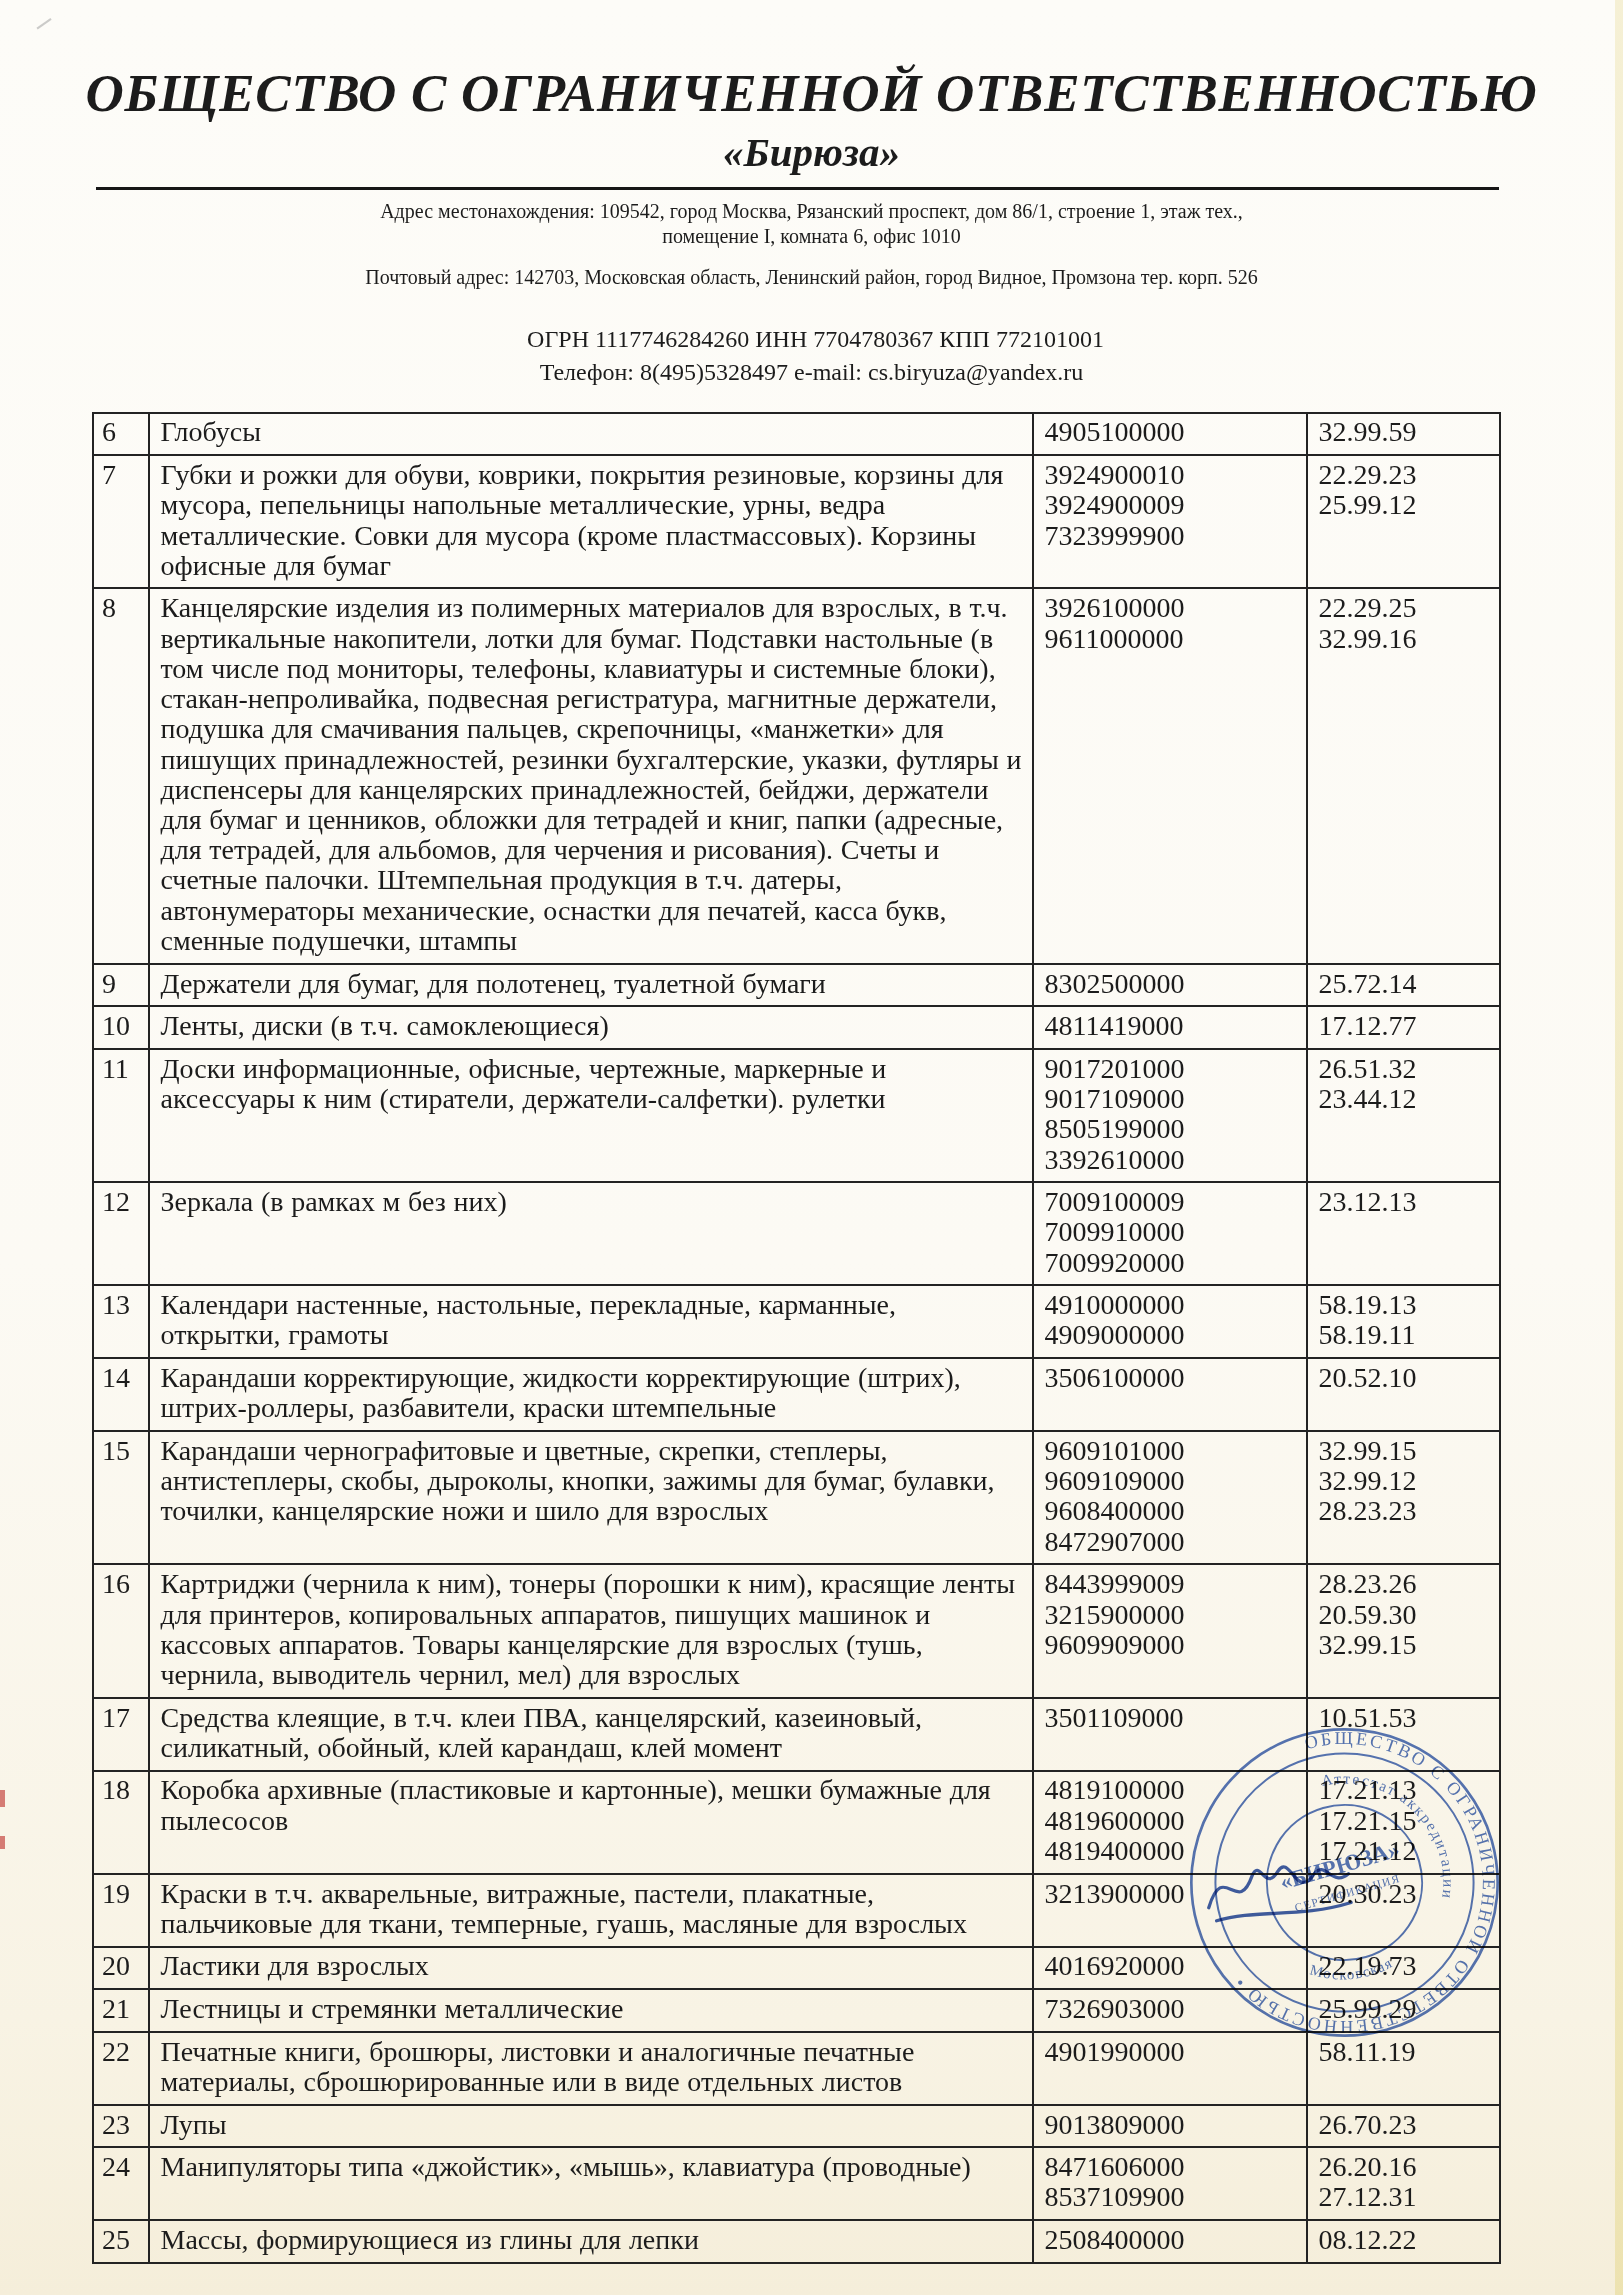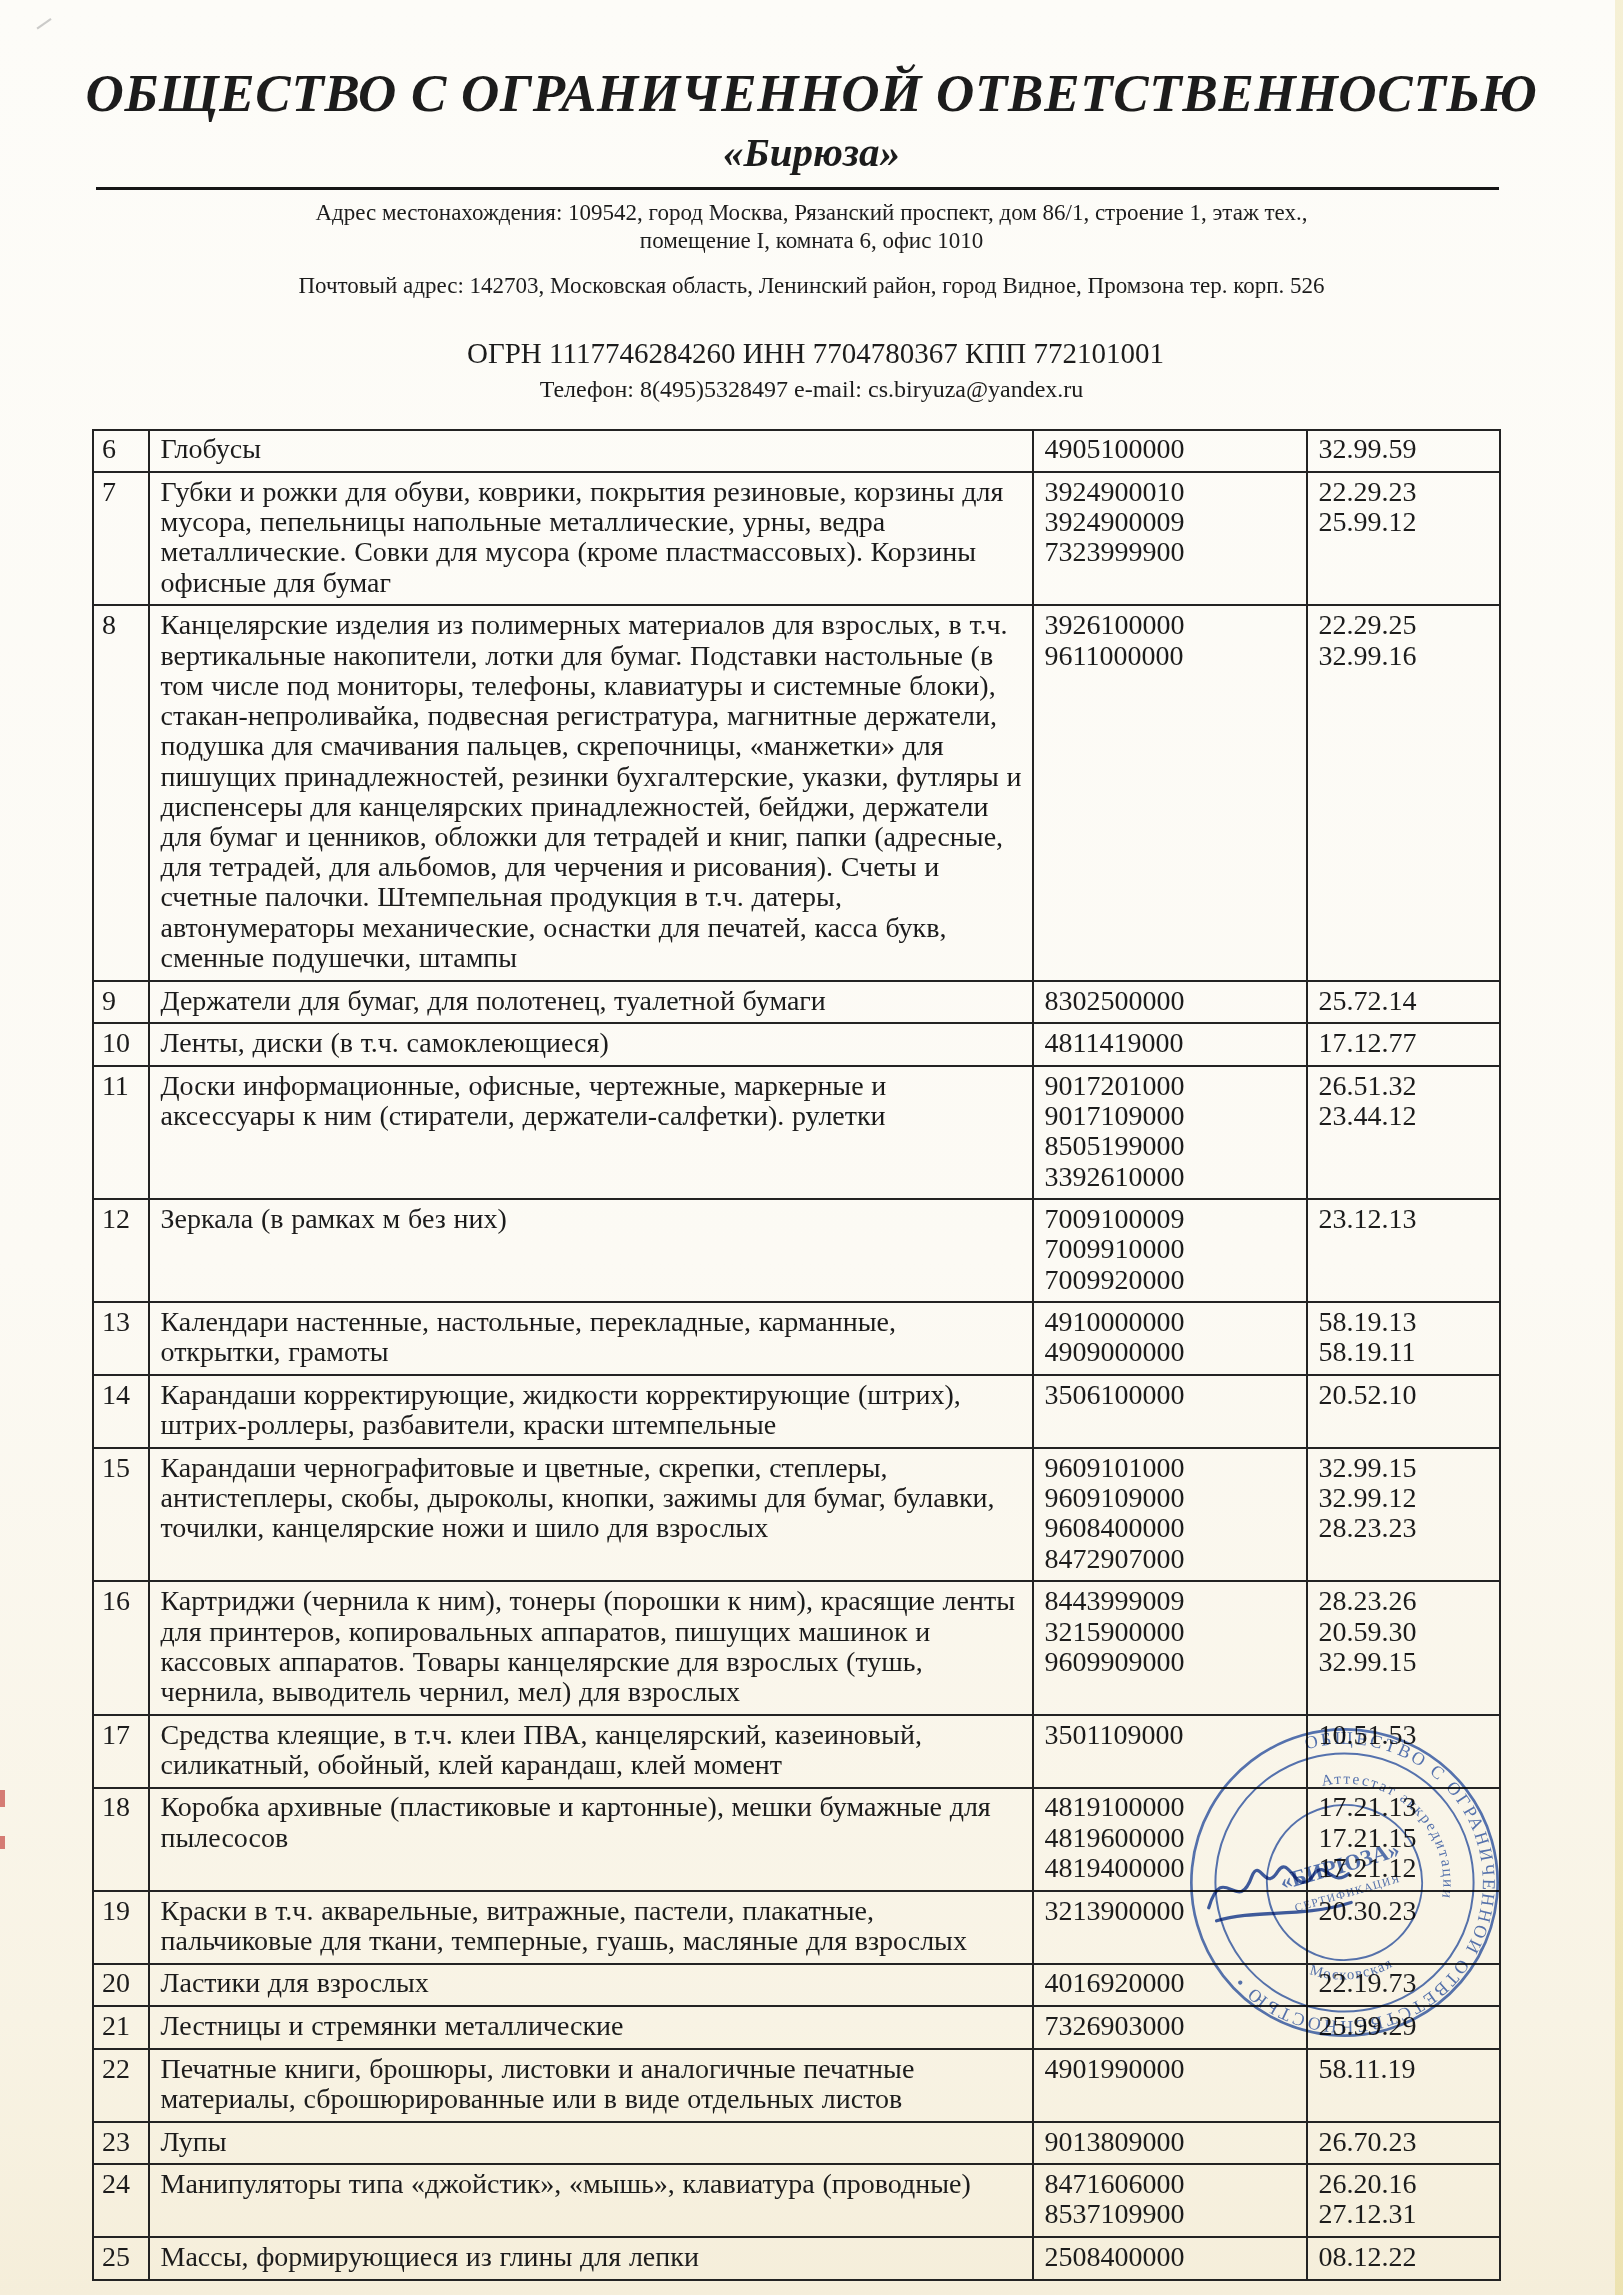--- a/index.html
+++ b/index.html
@@ -28,23 +28,23 @@
   .header{ text-align:center; padding-top:63px; }
   .title{
     font-size:53px; font-weight:bold; font-style:italic; letter-spacing:0.7px;
   }
   .subtitle{
     font-size:41px; font-weight:bold; font-style:italic; margin-top:5.2px;
   }
   .rule{
     height:3.3px; background:#161616; width:1403px; margin:10.5px 0 9.2px 96px;
   }
-  .addr{ font-size:23px; line-height:1.22; white-space:pre-line; }
+  .addr{ font-size:20px; line-height:1.22; white-space:pre-line; }
   .addr + .addr{ margin-top:17px; }
-  .reg{ font-size:29px; margin-top:37px;padding-left:8px; }
+  .reg{ font-size:24px; margin-top:37px;padding-left:8px; }
   .contact{ font-size:24px; margin-top:5.2px; }
 
   table{
     width:1408px; margin:26px 0 0 92px;
     border-collapse:collapse; table-layout:fixed;
   }
   td{
     border:2px solid #232323;
     vertical-align:top;
     font-size:28px; line-height:1.08;

